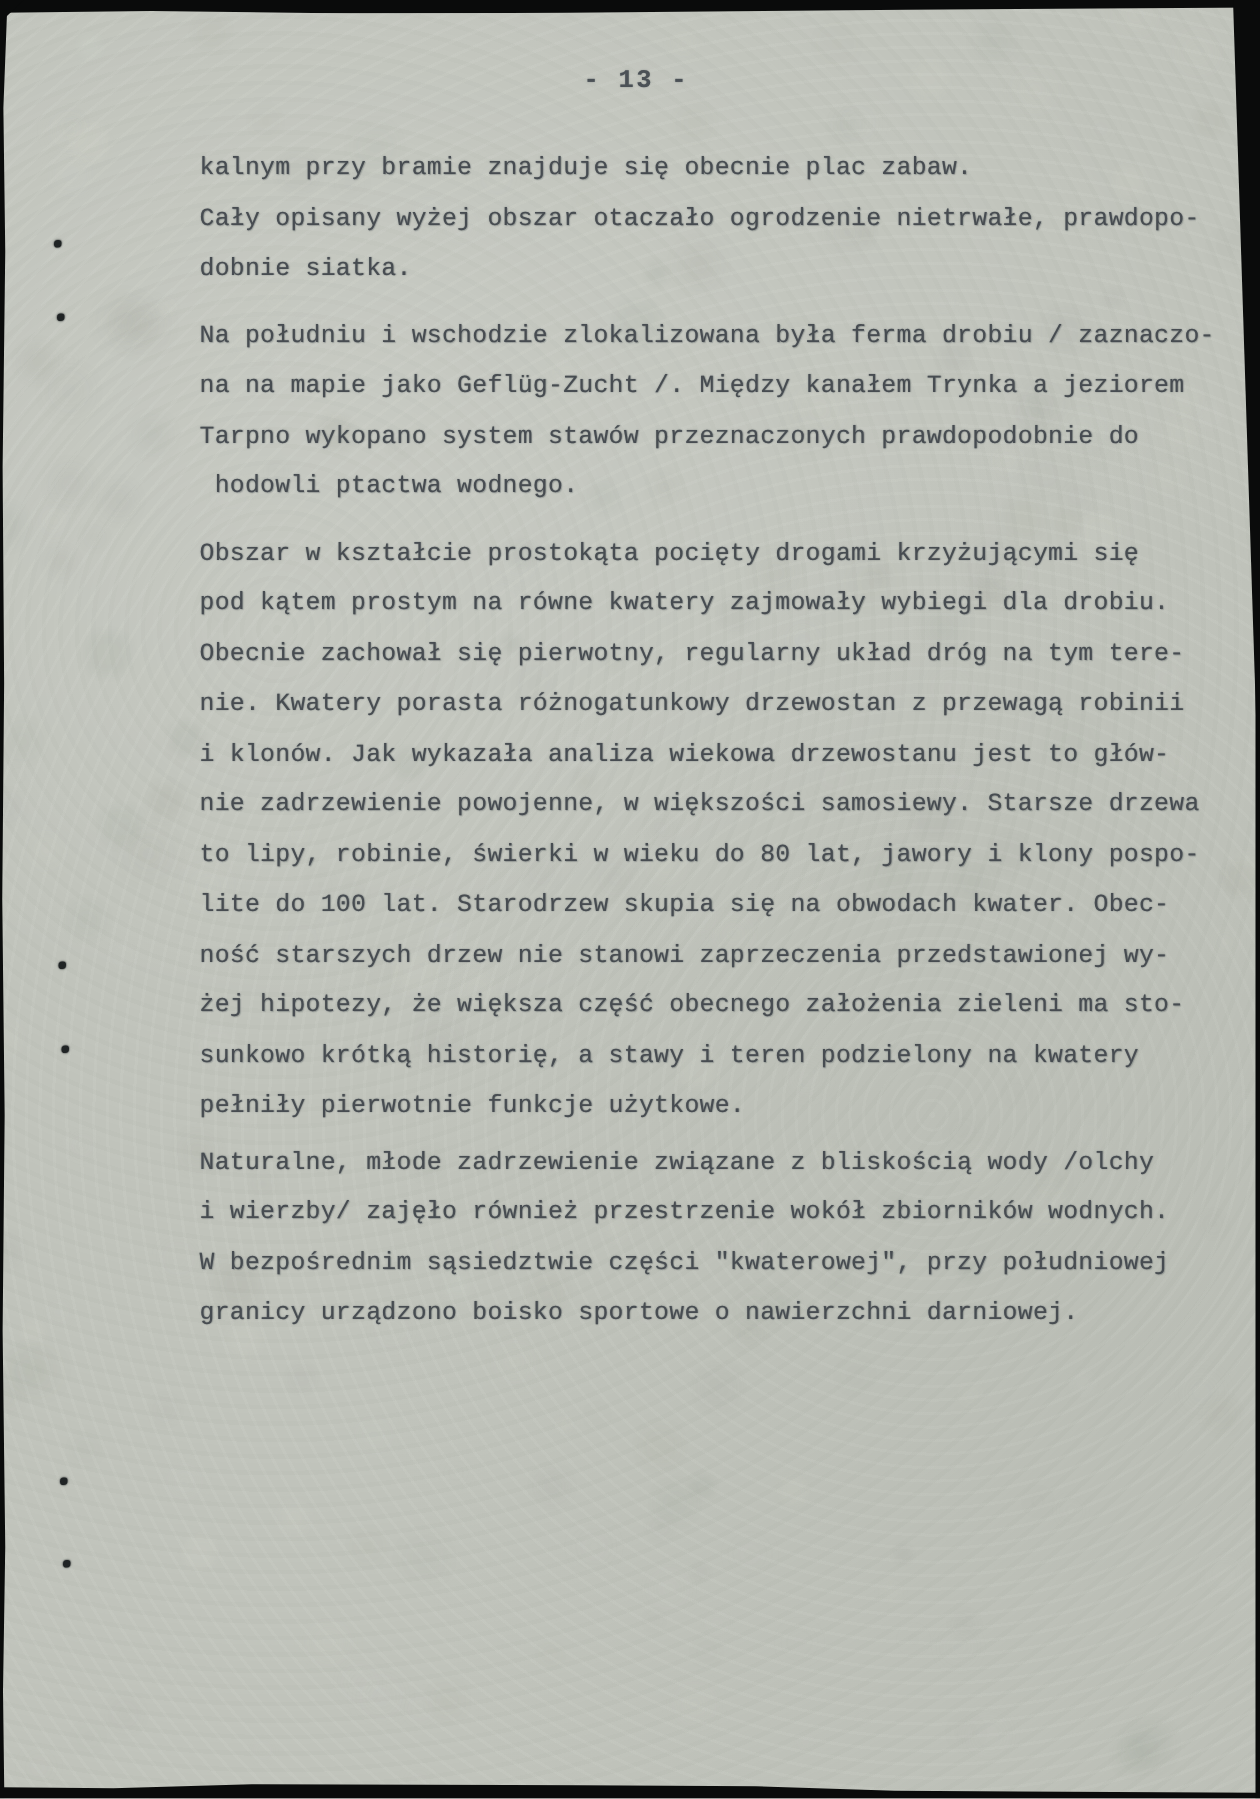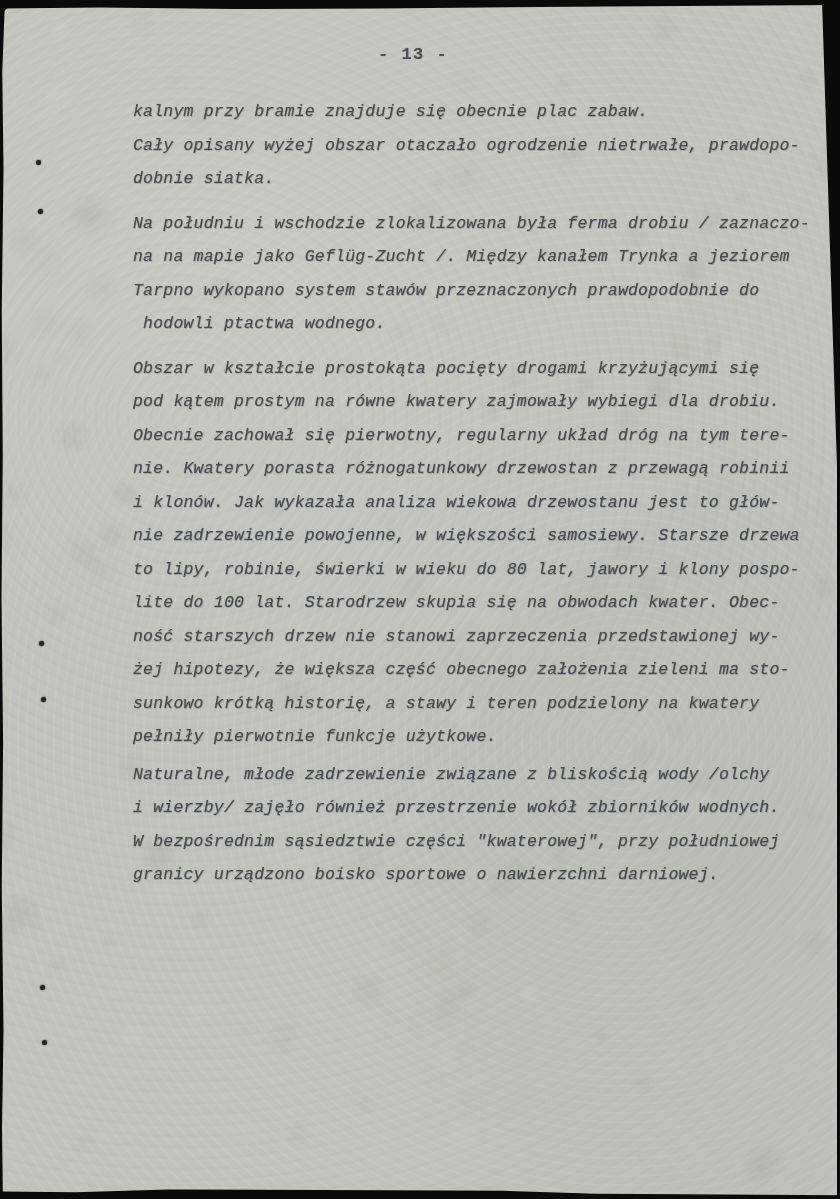--- a/index.html
+++ b/index.html
@@ -21,40 +21,40 @@
   }
   .texture {
     position: absolute;
     left: -3px; top: -3px;
     width: 6px; height: 6px;
     border-radius: 50%;
     pointer-events: none;
   }
   .page-number {
     position: absolute;
-    left: 378px; top: 45px;
+    left: 389px; top: 45px;
     font-size: 17px;
     font-weight: bold;
     letter-spacing: 1.5px;
     color: #4b5156;
     text-shadow: 0 0 1px rgba(70,76,82,0.55);
     white-space: pre;
     text-align: center;
   }
   .body-text {
     position: absolute;
     left: 133px; top: 95px;
     width: 700px;
     font-size: 16.5px;
     line-height: 33.5px;
     letter-spacing: 0.2px;
     text-shadow: 0 0 1px rgba(68,74,80,0.55), 0.6px 0.6px 0.6px rgba(68,74,80,0.25);
     white-space: pre;
   }
-  .para { margin: 0; font-style: italic; }
+  .para { margin: 0; }
   .line { white-space: pre; }
   .speck {
     position: absolute;
     width: 5px; height: 5px;
     border-radius: 50% 40% 50% 45%;
     background: #202425;
     box-shadow: 0 0 1px 0.5px rgba(32,36,37,0.5);
   }
   .edge { position: absolute; background: #0a0b0b; }
   .edge-top {

